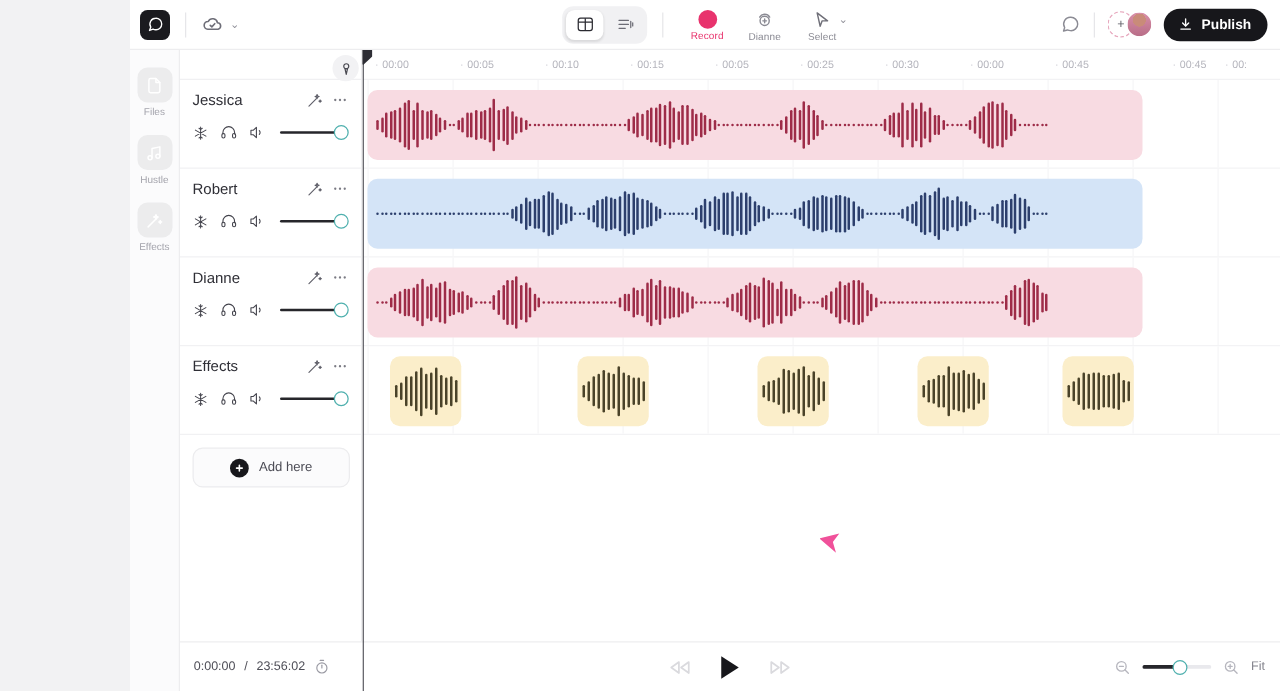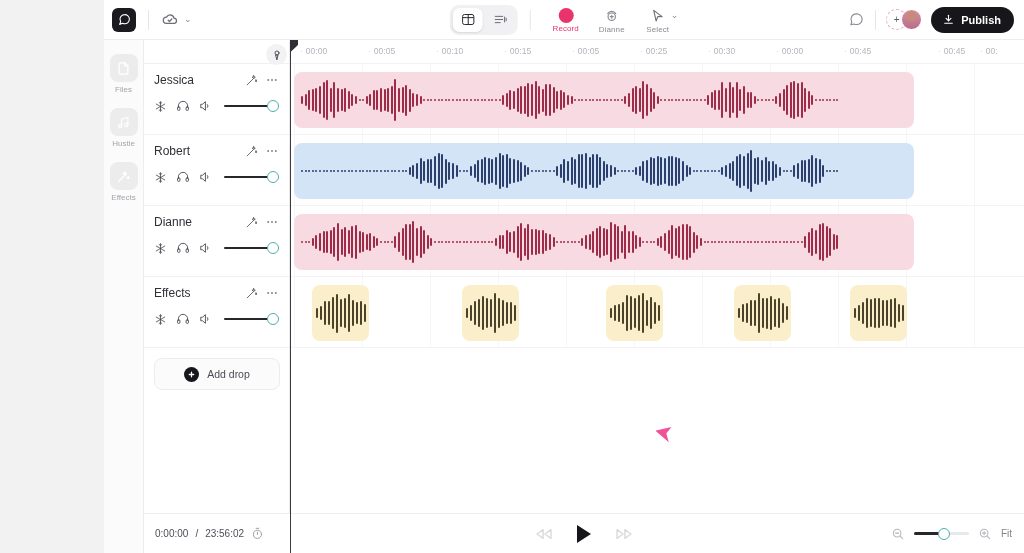--- a/index.html
+++ b/index.html
@@ -513,21 +513,21 @@
           </div>
         </div>
       </div>
     <div class="addtrack-wrap">
       <div class="addtrack">
         <span class="plus-circ">
           <svg width="9" height="9" viewBox="0 0 24 24" fill="none" stroke="#fff" stroke-width="3.4" stroke-linecap="round">
             <path d="M12 6v12M6 12h12"></path>
           </svg>
         </span>
-        <span>Add drop</span>
+        <span>Add here</span>
       </div>
     </div>
   </div>
 
   <div class="timeline">
     <div class="ruler" id="ruler">
         <span class="tick" style="left: 10px;">00:00</span>
         <span class="tick" style="left: 78px;">00:05</span>
         <span class="tick" style="left: 146px;">00:10</span>
         <span class="tick" style="left: 214px;">00:15</span>

